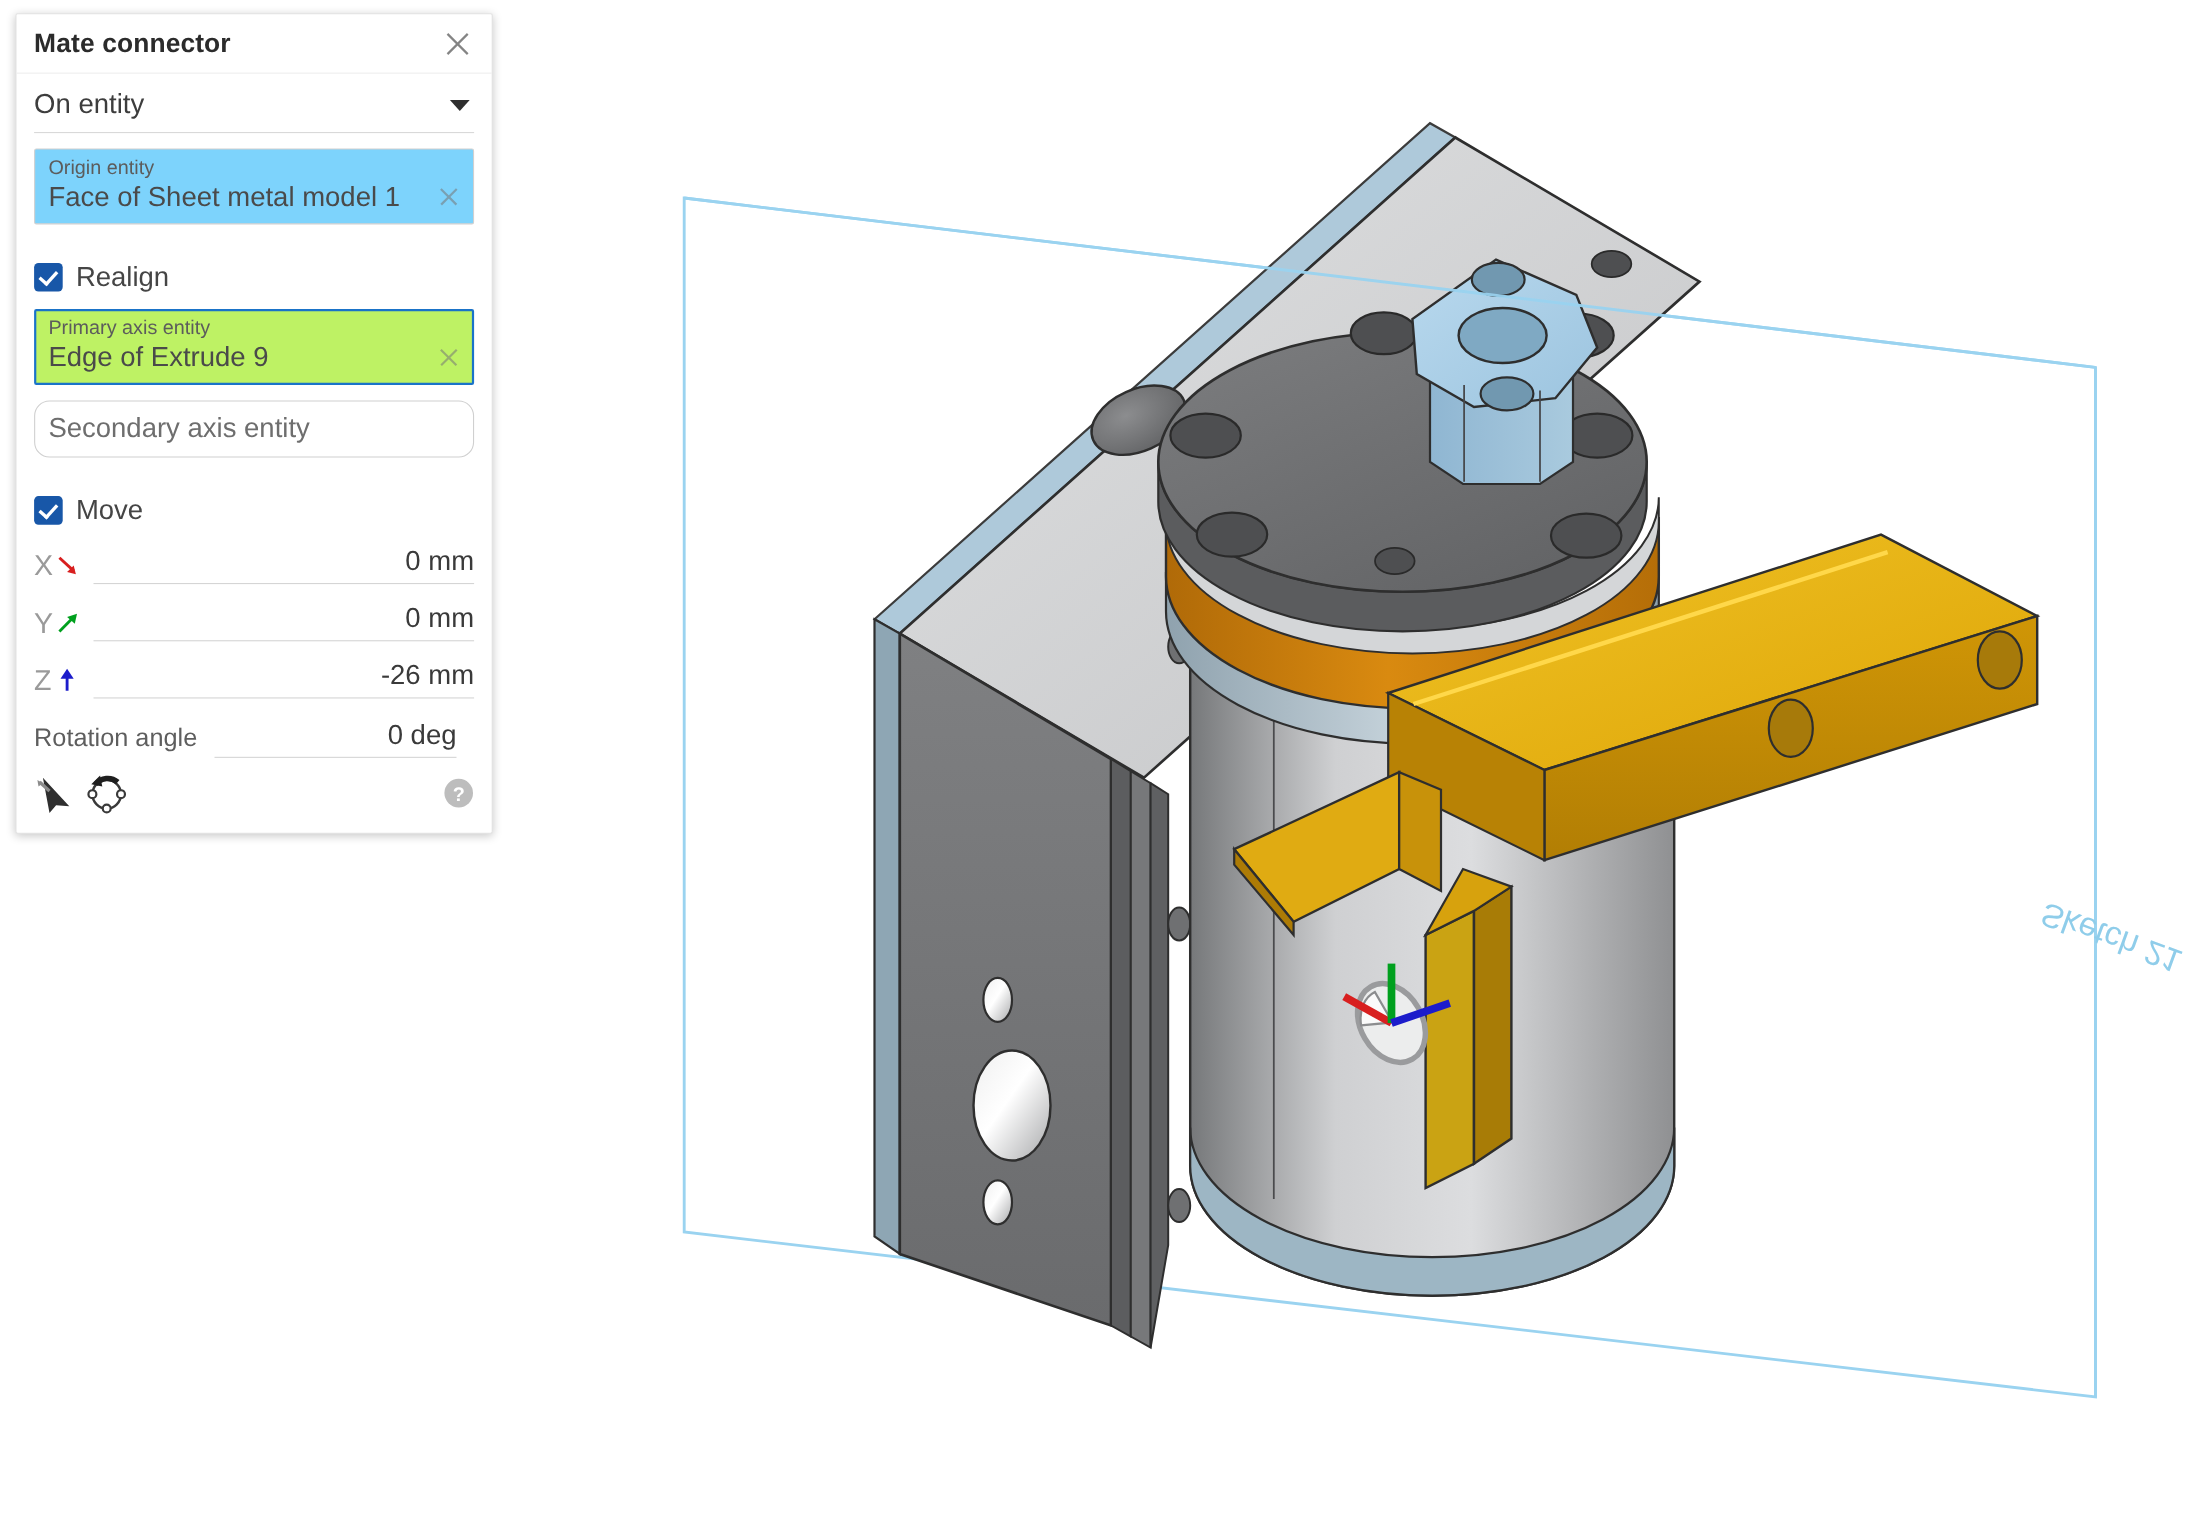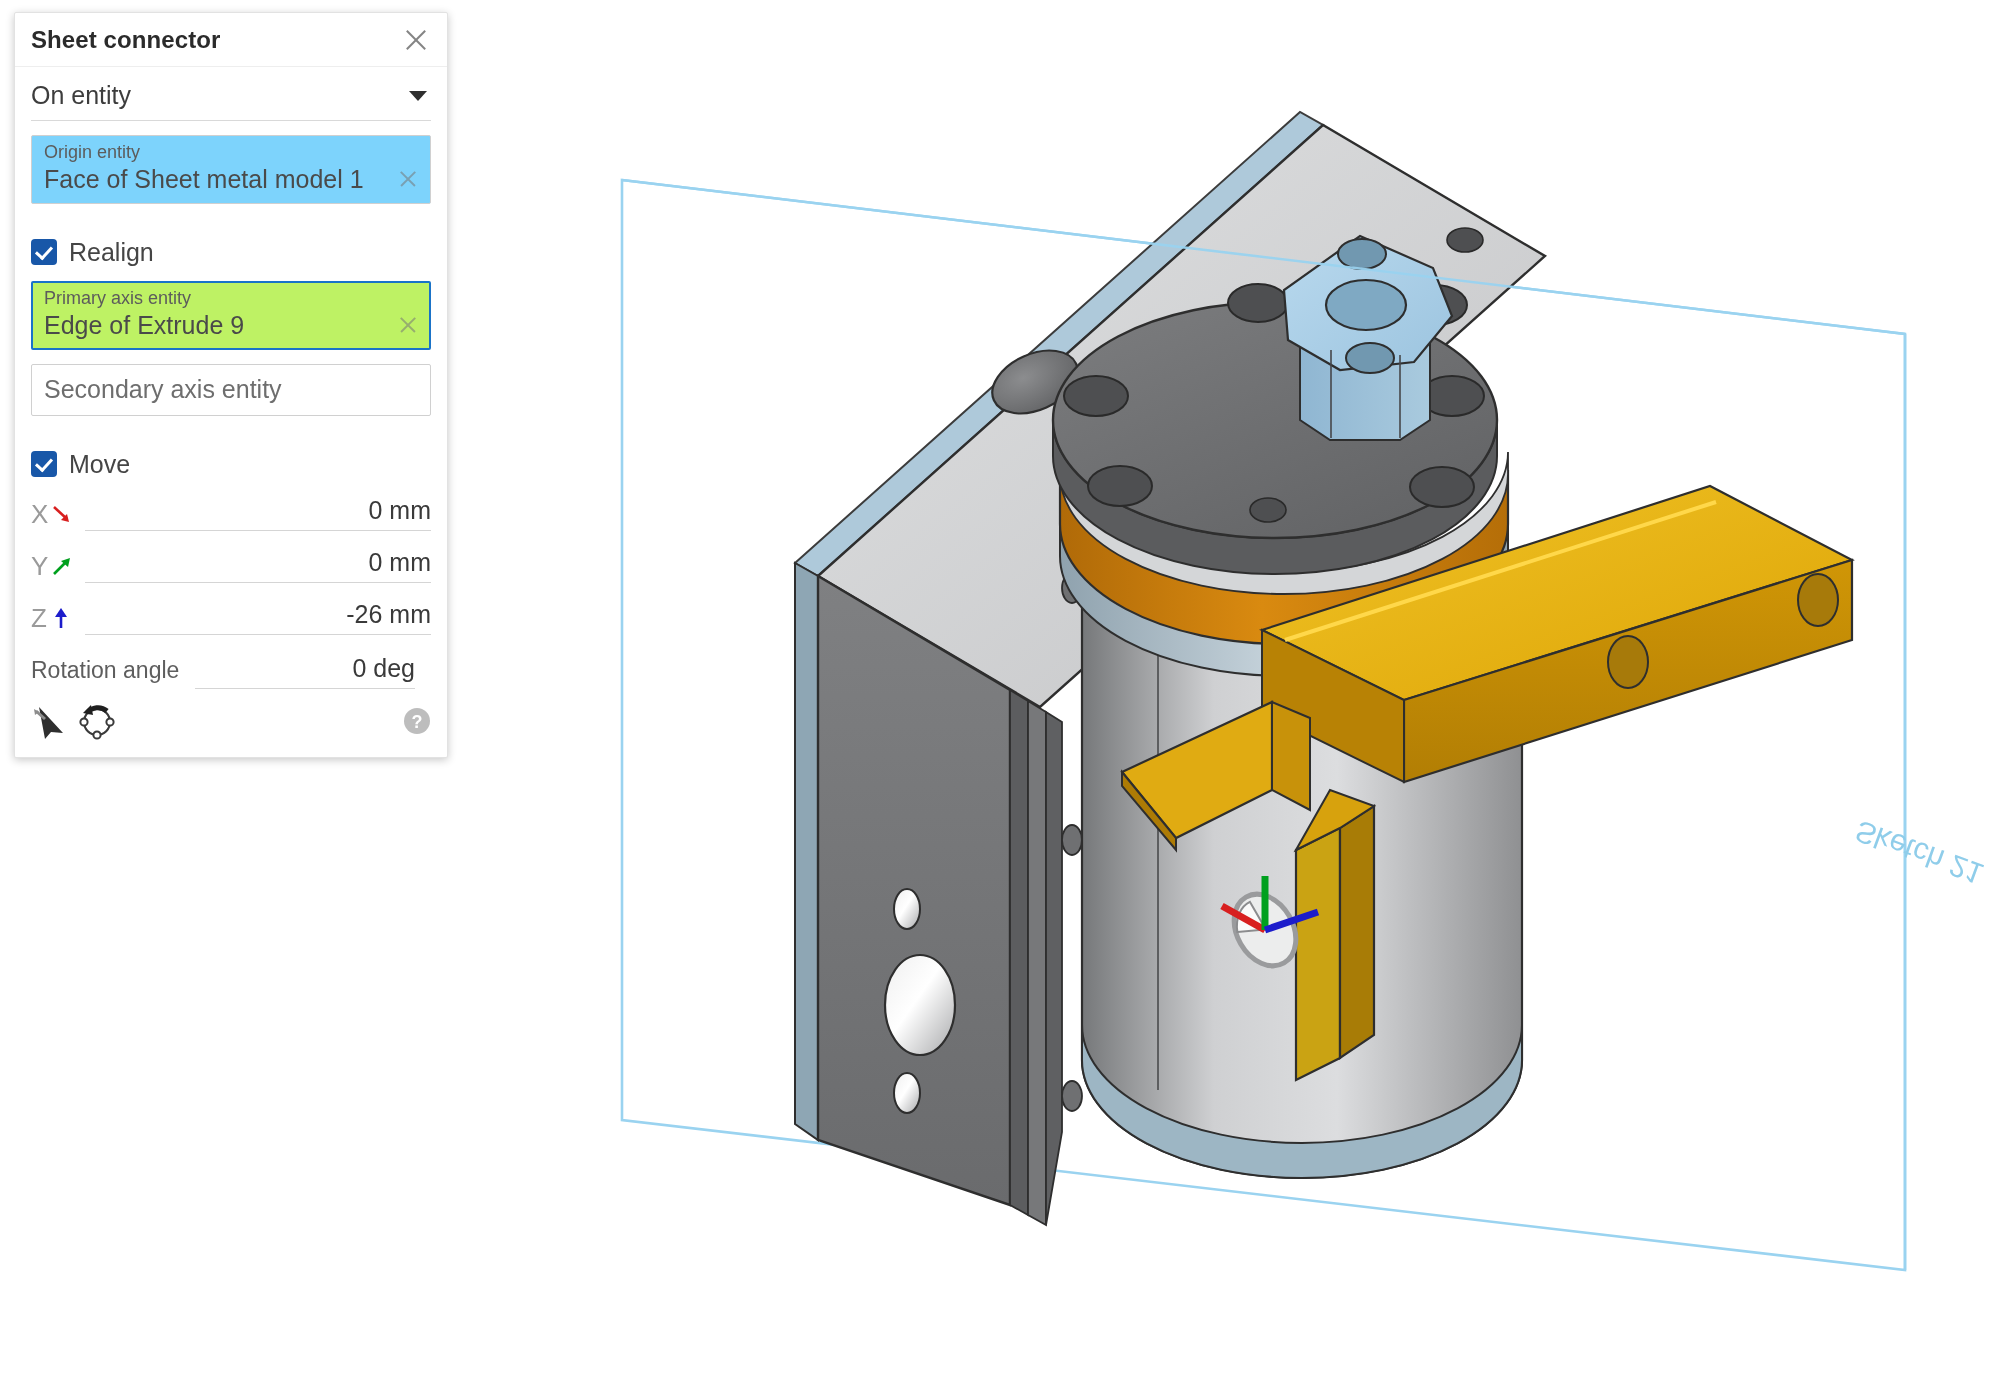--- a/index.html
+++ b/index.html
@@ -87,21 +87,21 @@
     width: 24px; height: 24px; position: relative; opacity: .55; cursor: pointer;
     flex: 0 0 24px;
   }
   .q-clear::before, .q-clear::after {
     content: ""; position: absolute; left: 2px; top: 11px;
     width: 20px; height: 1.6px; background: #777;
   }
   .q-clear::before { transform: rotate(45deg); }
   .q-clear::after  { transform: rotate(-45deg); }
 
-  .q-empty { margin: 14px 16px 0 16px; border: 1px solid #d0d0d0; border-radius: 2px;
+  .q-empty { margin: 14px 16px 0 16px; border: 1px solid #d0d0d0; border-radius: 14px;
              background: #fff; padding: 10px 12px 11px 12px; cursor: text; }
   .q-empty .ph { font-size: 25px; color: #6e6e6e; }
 
   
   .cb-row { display: flex; align-items: center; margin: 34px 16px 0 16px; cursor: pointer; }
   .cb {
     width: 26px; height: 26px; border-radius: 4px;
     background: #1857a8; position: relative; flex: 0 0 26px;
   }
   .cb::after {
@@ -349,21 +349,21 @@
         <line x1="1265" y1="930" x2="1222" y2="906" stroke="#d81f1f" stroke-width="7"></line>
         <line x1="1265" y1="930" x2="1265" y2="876" stroke="#00a01e" stroke-width="7"></line>
         <line x1="1265" y1="930" x2="1318" y2="912" stroke="#1c1ccb" stroke-width="7"></line>
       </g>
     </svg>
   </div>
 
   <div id="mc-dialog">
 
     <div class="mc-header">
-      <div class="mc-title">Sheet connector</div>
+      <div class="mc-title">Mate connector</div>
       <div class="mc-close"></div>
     </div>
 
     <div class="mc-body">
 
       <div class="mc-select">
         <span class="sel-label">On entity</span>
         <span class="caret"></span>
       </div>
 

